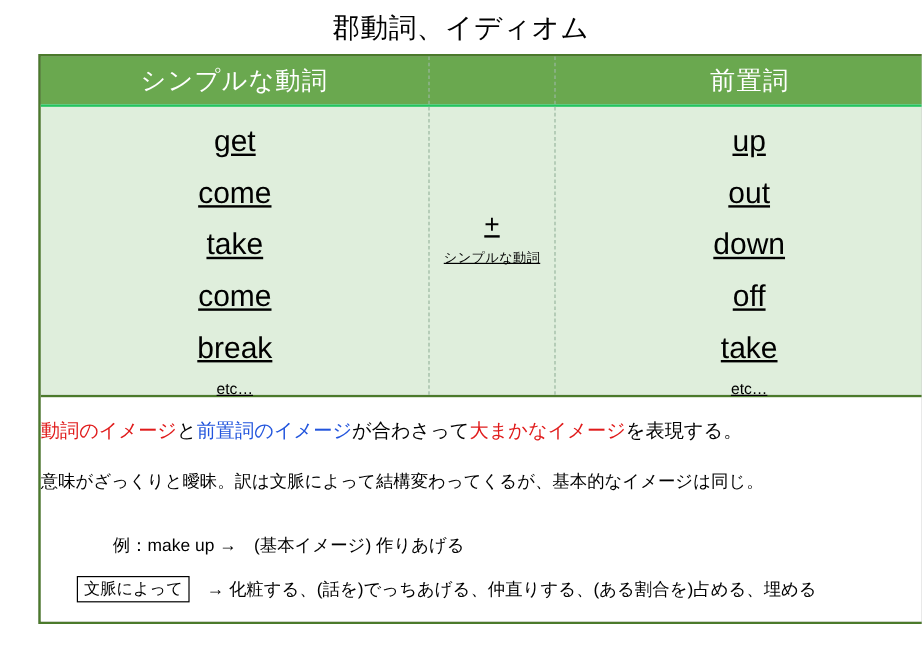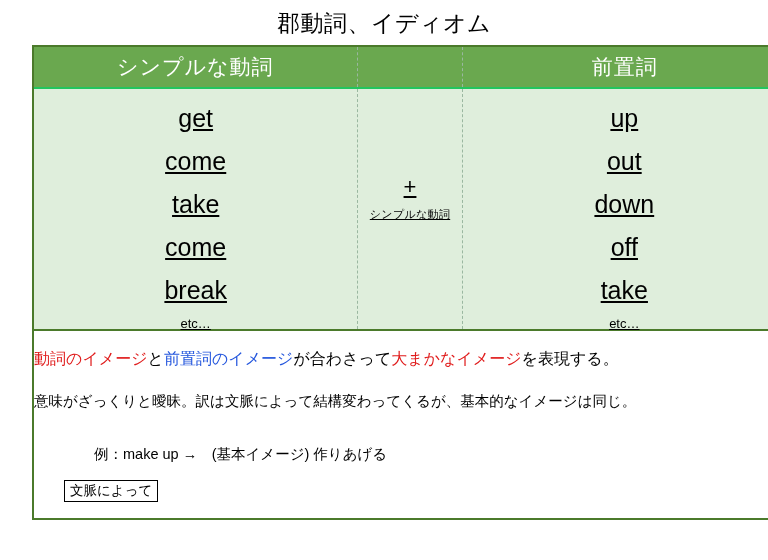--- a/index.html
+++ b/index.html
@@ -188,17 +188,18 @@
       <div class="line1">
         <span class="red">動詞のイメージ</span><span>と</span><span class="blue">前置詞のイメージ</span><span>が合わさって</span><span class="red">大まかなイメージ</span><span>を表現する。</span>
       </div>
 
       <div class="line2">意味がざっくりと曖昧。訳は文脈によって結構変わってくるが、基本的なイメージは同じ。</div>
 
       <div class="line3">例：make up →　(基本イメージ) 作りあげる</div>
 
       <div class="line4">
         <span class="boxed">文脈によって</span>
+        <span class="rest">→ 化粧する、(話を)でっちあげる、仲直りする、(ある割合を)占める、埋める</span>
       </div>
     </div>
 
   </div>
 </div>
 
 </body></html>

